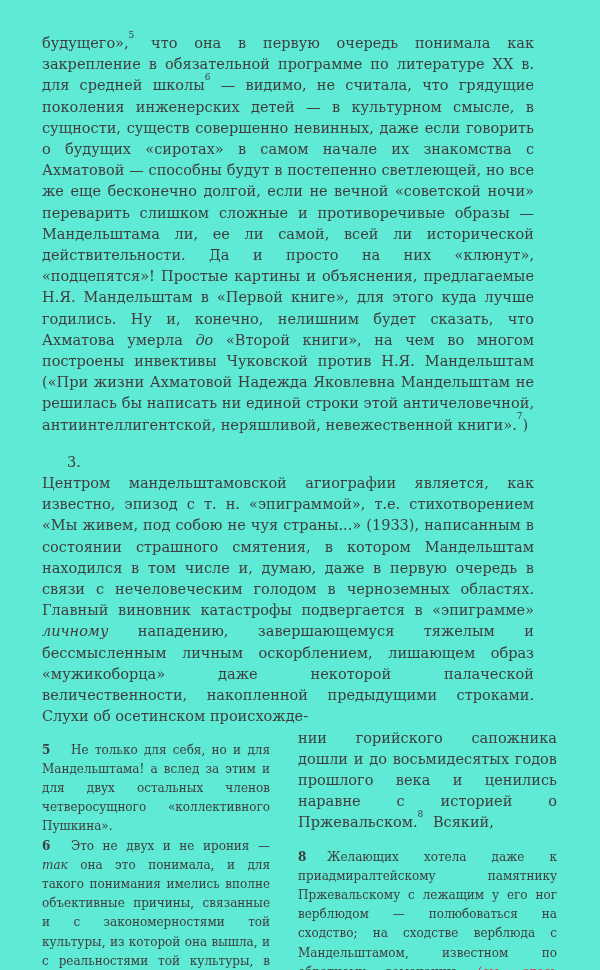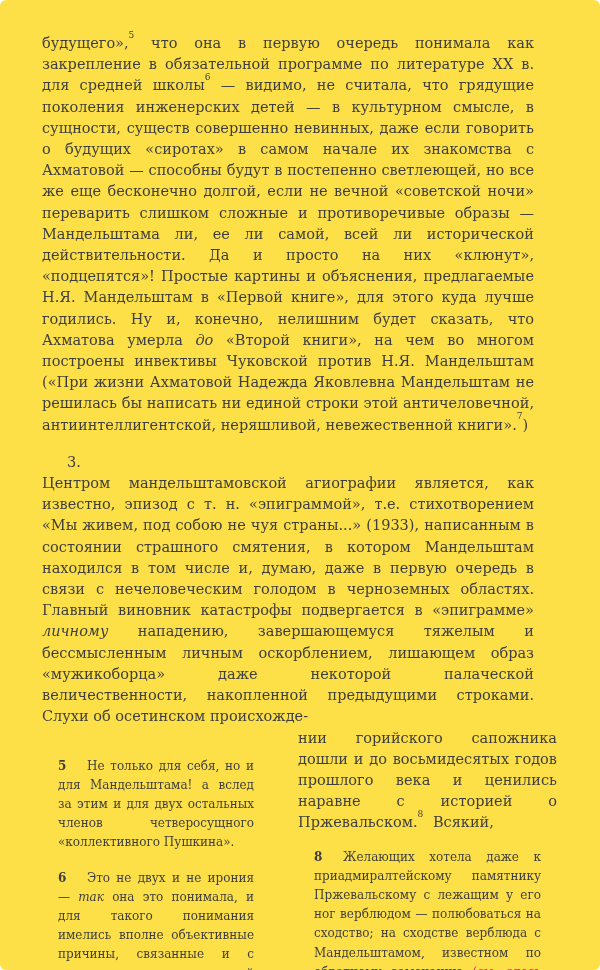--- a/index.html
+++ b/index.html
@@ -5,44 +5,43 @@
   html, body { margin: 0; padding: 0; }
   body {
     width: 600px; height: 970px;
     background: #ffffff;
     font-family: "DejaVu Serif", serif;
   }
   .page {
     box-sizing: border-box;
     width: 600px; height: 970px;
     padding: 33px 66px 0 42px;
-    background: #fde047;
+    background: #5eead4;
     color: #3f3e3e;
     font-size: 14.5px;
     line-height: 21.2px;
     overflow: hidden;
-    border-radius: 6px;
   }
   .para { margin: 0; text-align: justify; }
   .para i, .fn i { font-style: italic; }
   sup.fnref {
     font-size: 9px;
     line-height: 0;
     position: relative;
     top: -4.5px;
   }
   .section-num { margin: 16px 0 0 25px; }
   .bottom { display: flex; margin-top: 0; }
   .fn-col { width: 228px; margin-right: 28px; padding-top: 13px; flex: none; }
   .right-col { width: 259px; flex: none; }
   .fn {
     font-size: 12px;
     line-height: 19.2px;
     text-align: justify;
-    margin: 16px;
+    margin: 0;
   }
   .fn-num { font-weight: bold; display: inline-block; width: 29px; }
   .fn8 { margin-top: 14px; }
   .sup-gap { margin-right: 5px; }
   .red-link { color: #d23b55; cursor: pointer; }
 </style>
 </head>
 <body>
 
 <div class="page">

